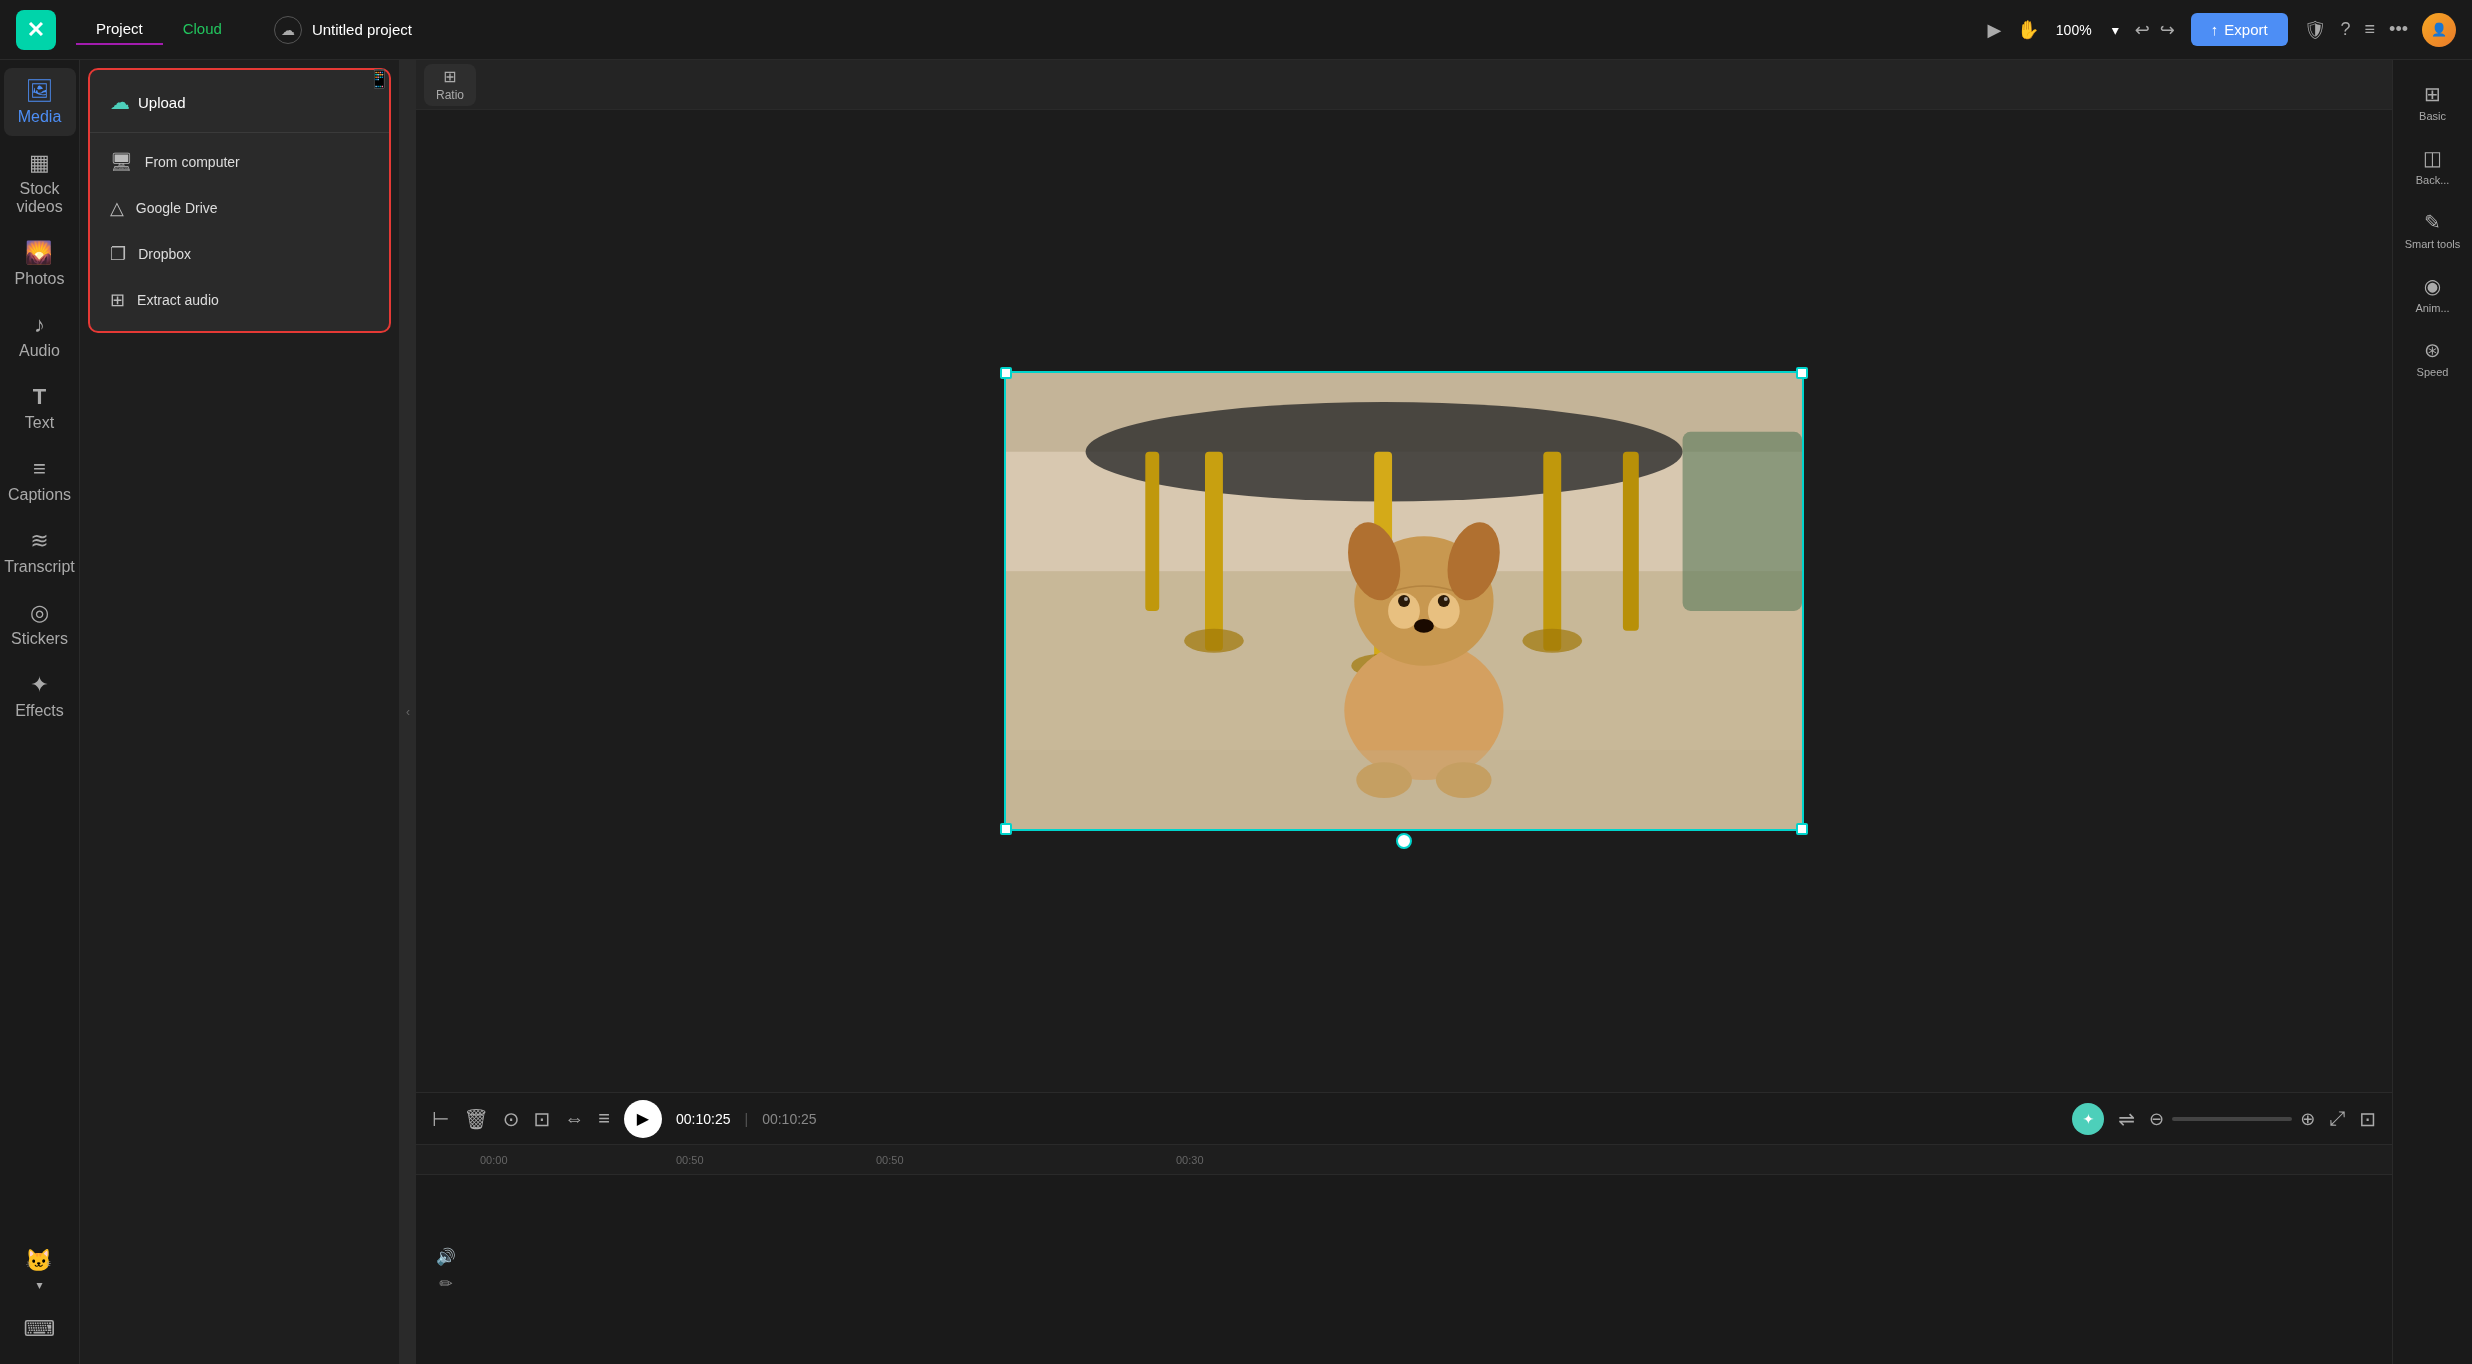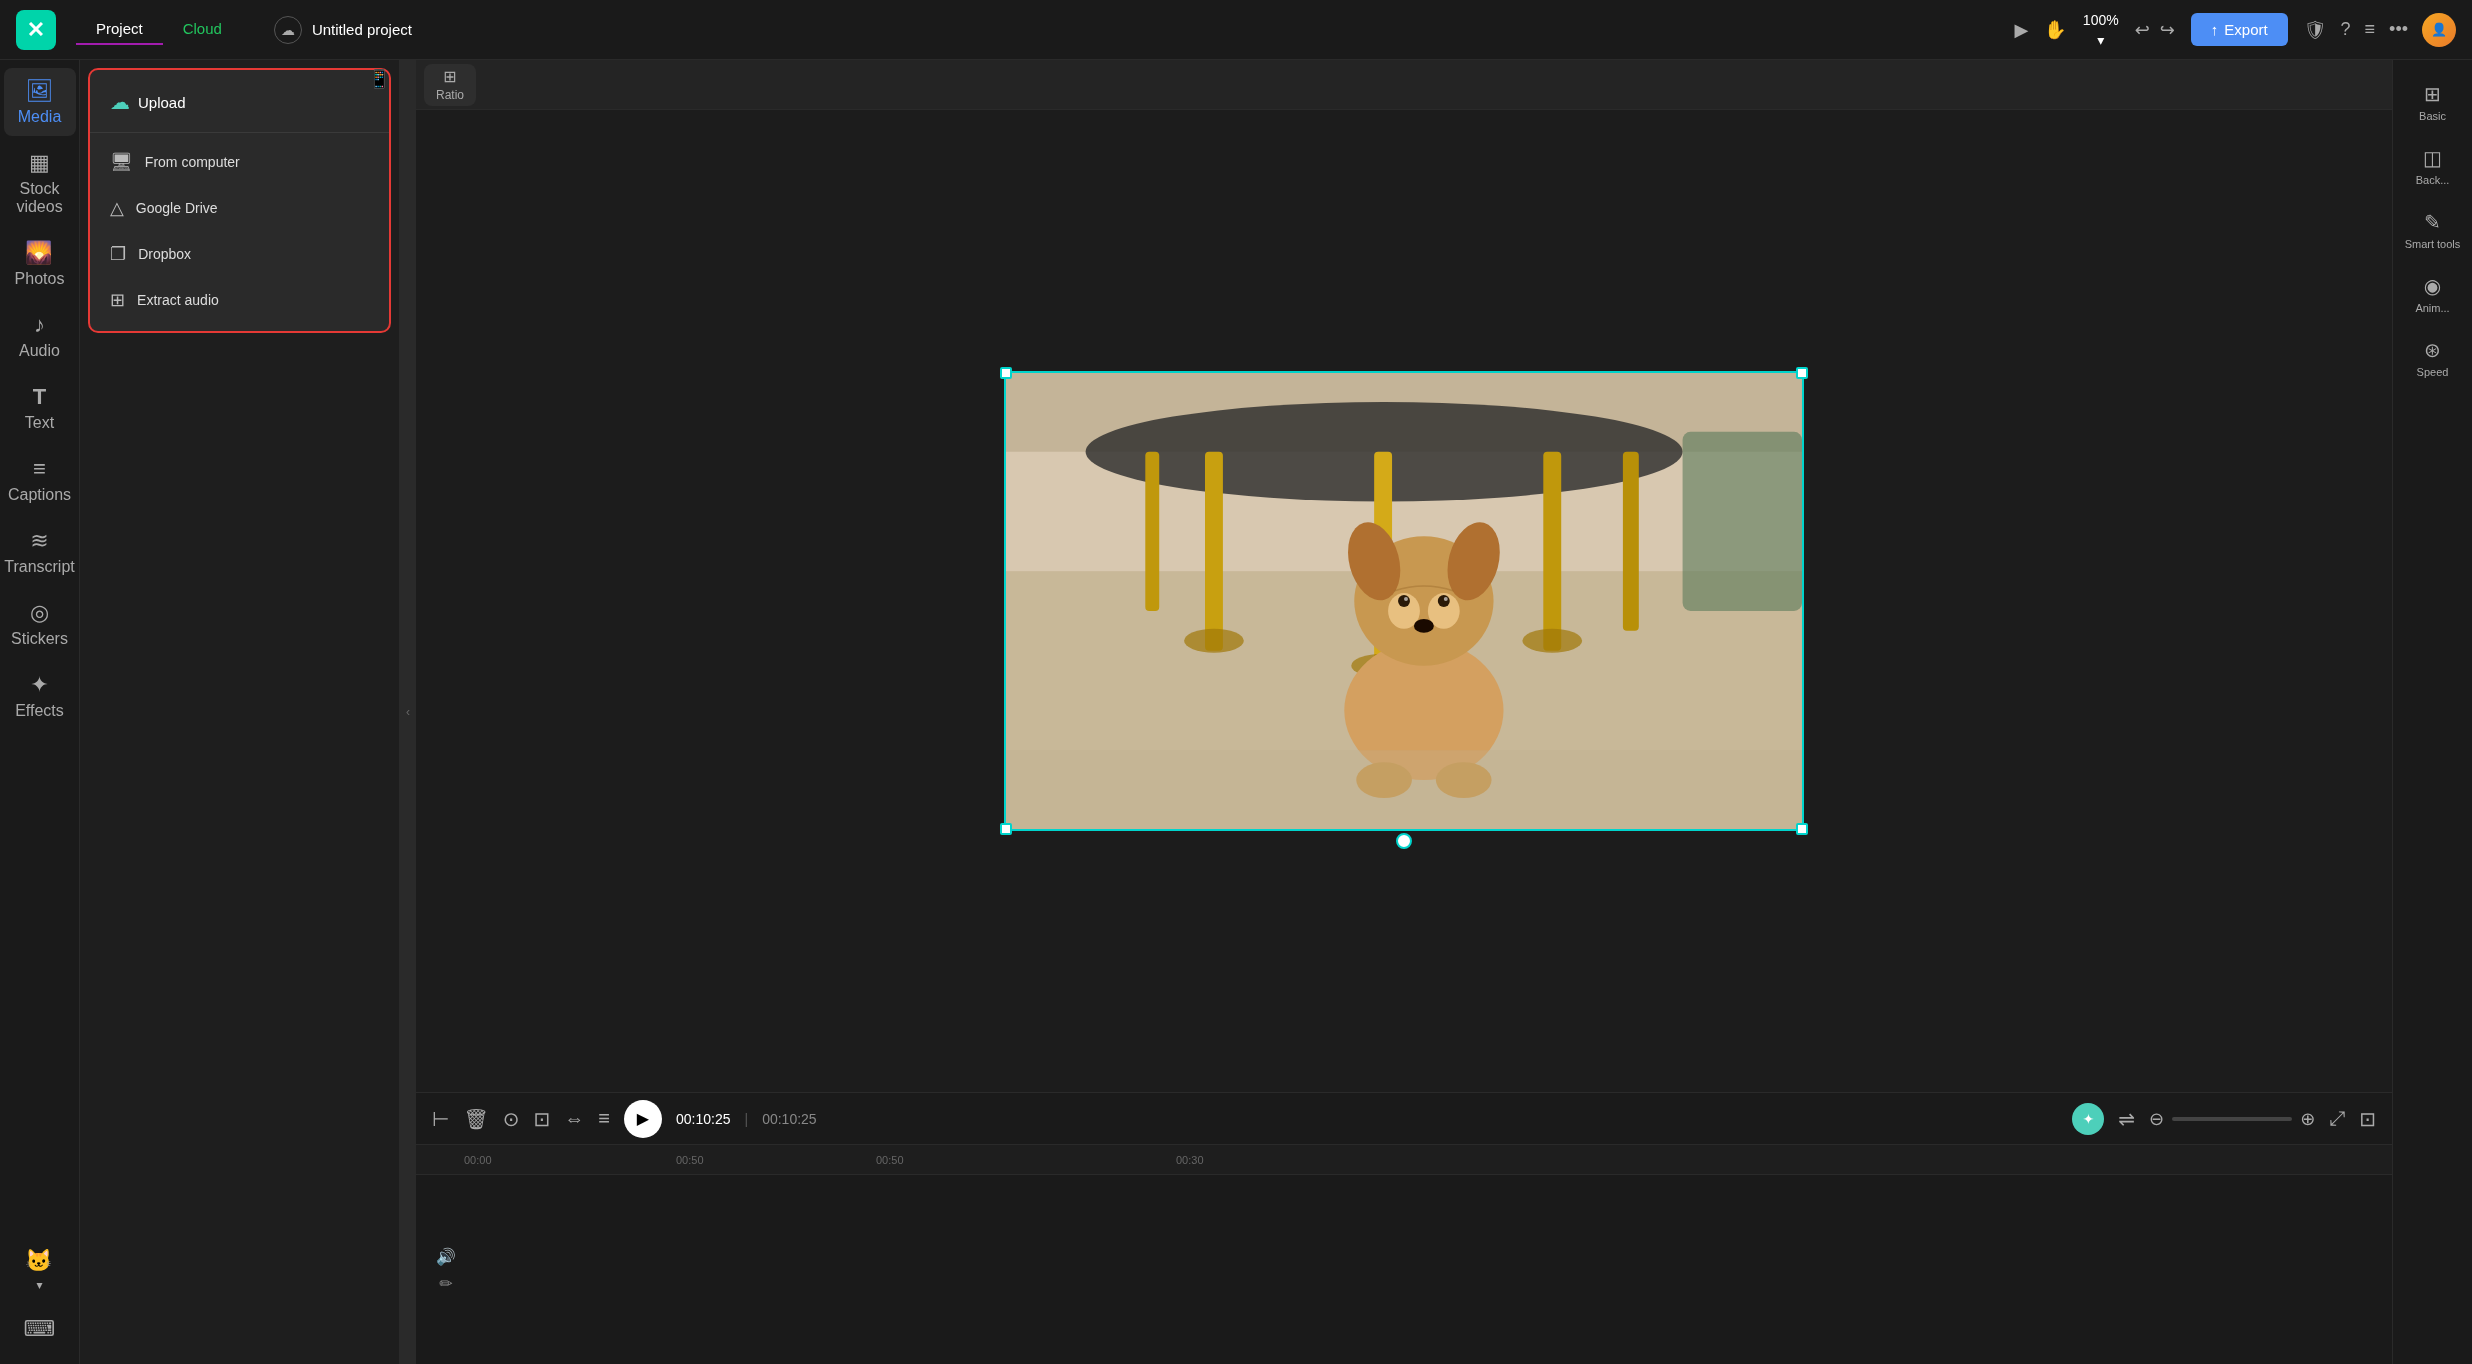--- a/index.html
+++ b/index.html
@@ -61,24 +61,24 @@
       font-size: 15px; color: #fff;
     }
     .header-spacer { flex: 1; }
     .header-tools {
       display: flex; align-items: center; gap: 16px;
     }
     .tool-icon {
       font-size: 18px; color: #aaa; cursor: pointer;
     }
     .zoom-btn {
-      display: flex; align-items: center; gap: 4px;
+      display: flex; align-items: center; gap: 20px;
       font-size: 14px; color: #fff;
       background: transparent;
-      border: none; cursor: pointer; color: #fff; flex-direction: column;
+      border: none; cursor: pointer; color: #fff;
     }
     .undo-redo { display: flex; gap: 10px; }
     .undo-redo span {
       font-size: 18px; color: #aaa; cursor: pointer;
     }
     .export-btn {
       background: #4d8ef5;
       color: #fff;
       border: none;
       border-radius: 6px;
@@ -580,21 +580,21 @@
         <div class="zoom-slider"></div>
         <span style="font-size:18px;color:#aaa;">⊕</span>
       </div>
       <span class="fullscreen-btn">⤢</span>
       <span class="fullscreen-btn">⊡</span>
     </div>
 
     <div class="timeline">
 
       <div class="timeline-ruler">
-        <span class="ruler-mark" style="left:48px;">00:00</span>
+        <span class="ruler-mark" style="left:64px;">00:00</span>
         <span class="ruler-mark" style="left:260px;">00:50</span>
         <span class="ruler-mark" style="left:460px;">00:50</span>
         <span class="ruler-mark" style="left:760px;">00:30</span>
       </div>
 
       <div class="timeline-tracks">
         <div class="track-controls">
           <span class="track-ctrl-icon">🔊</span>
           <span class="track-ctrl-icon">✏</span>
         </div>

